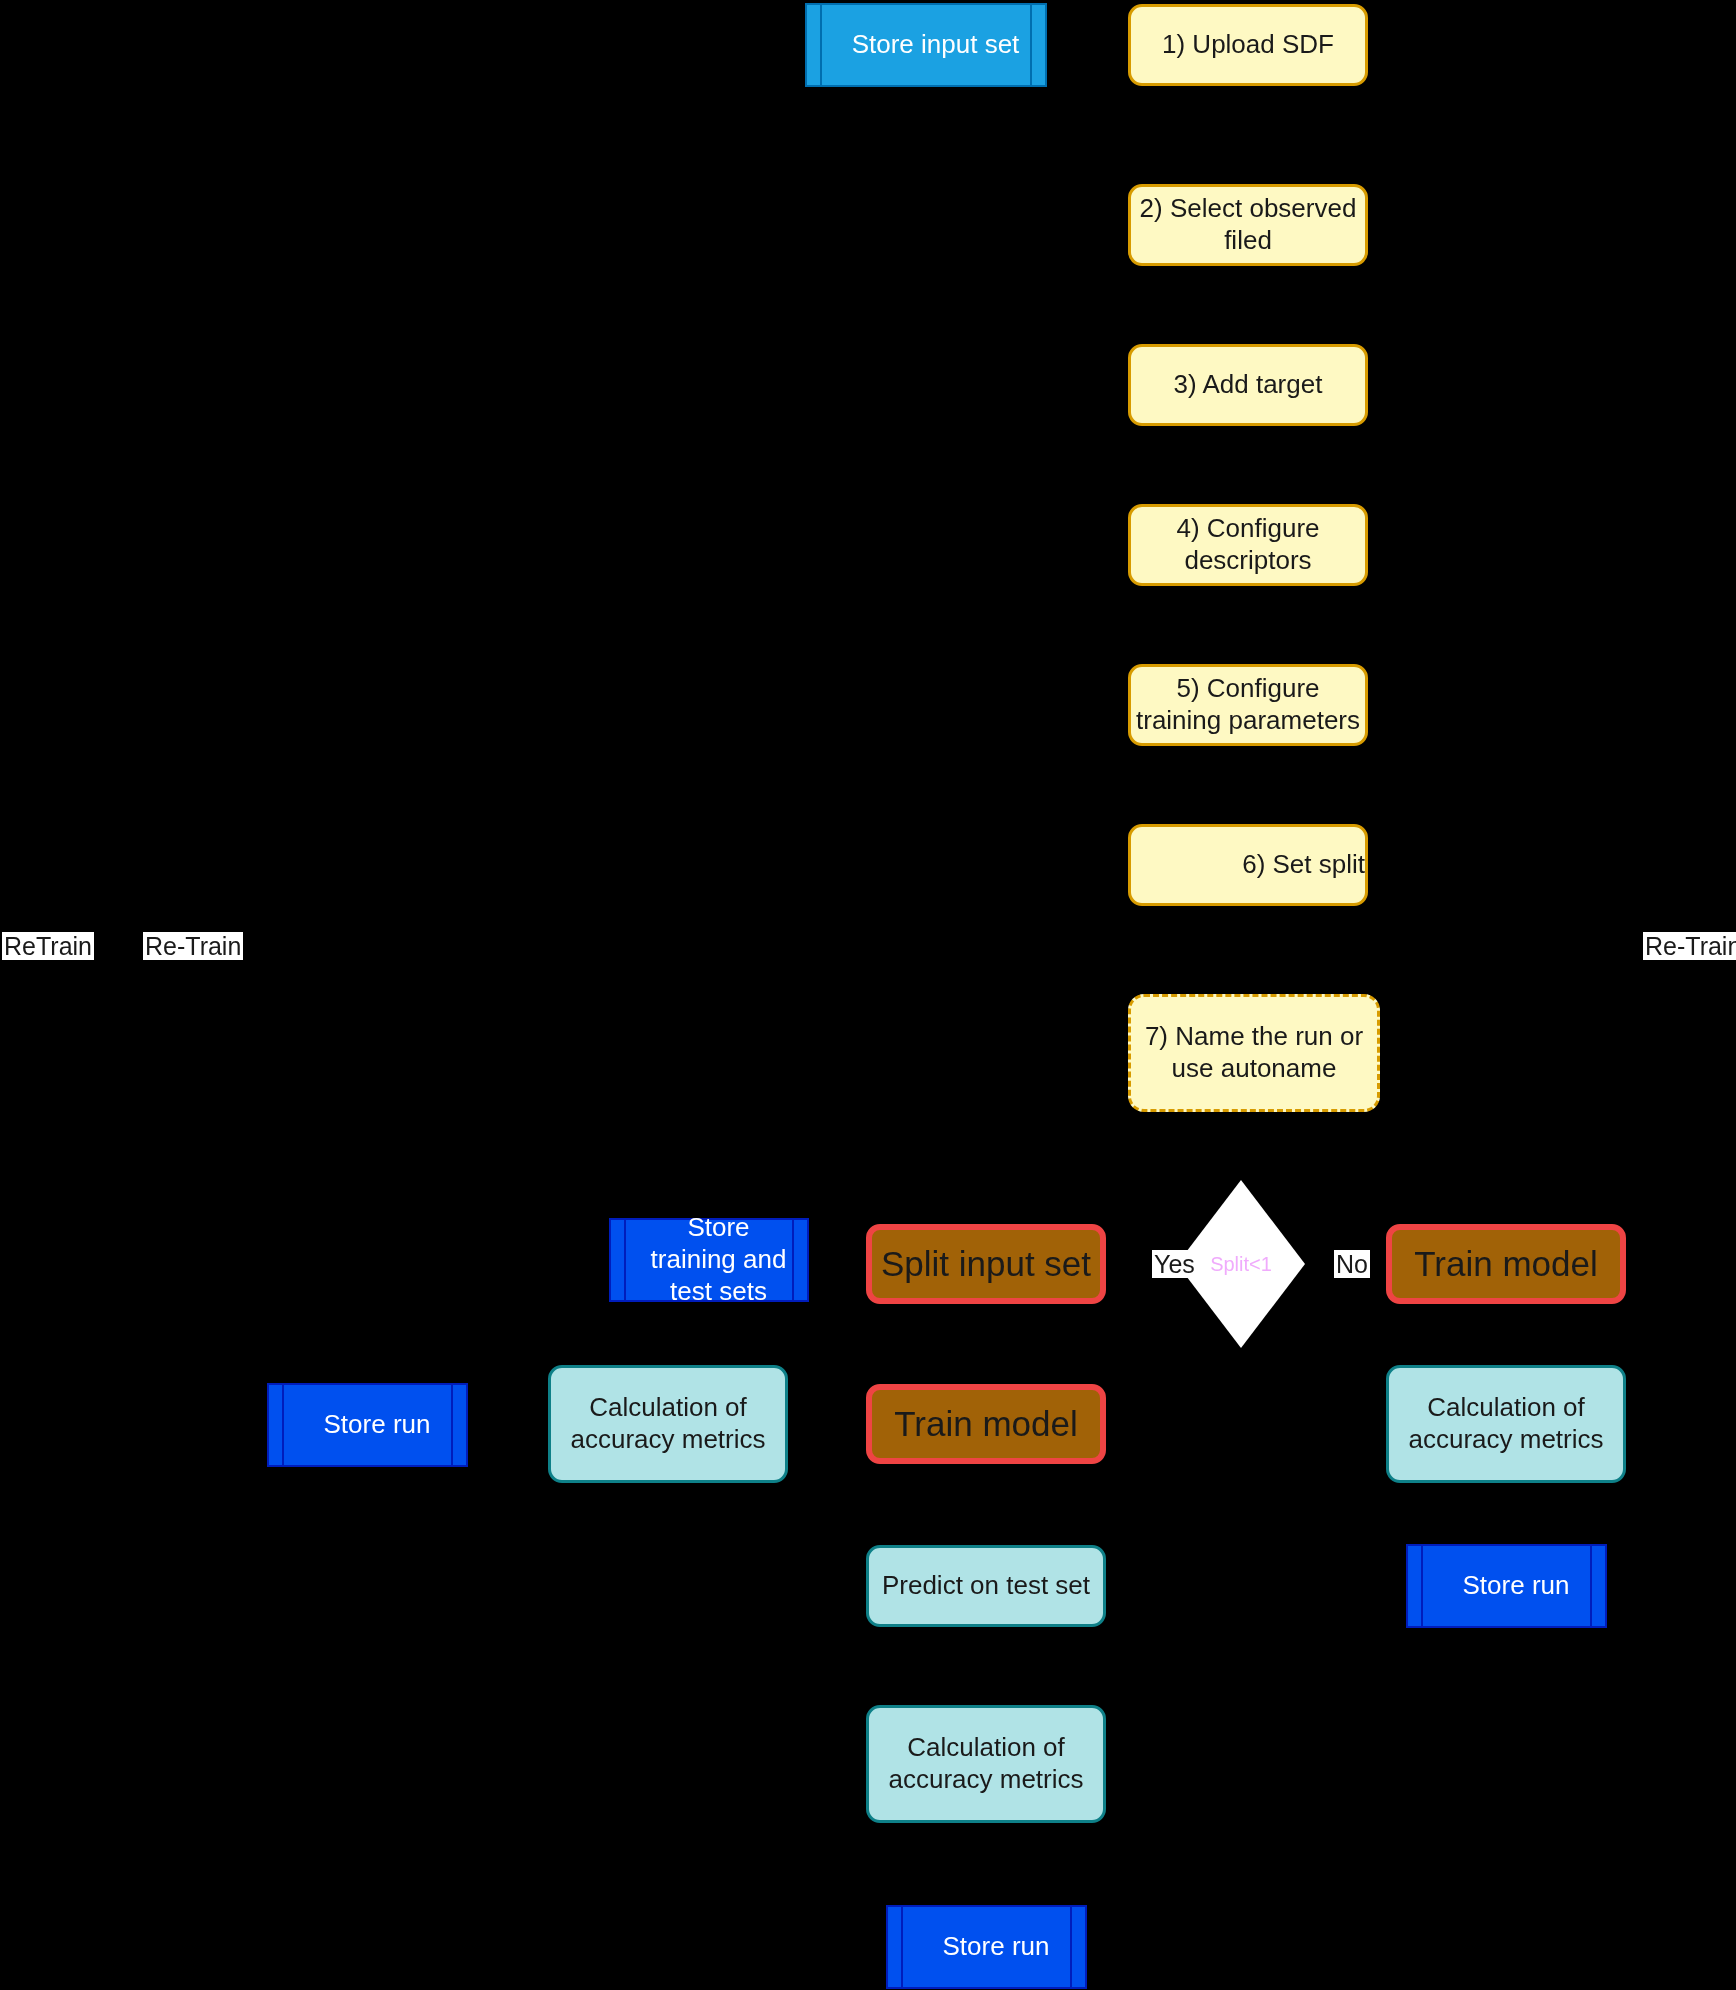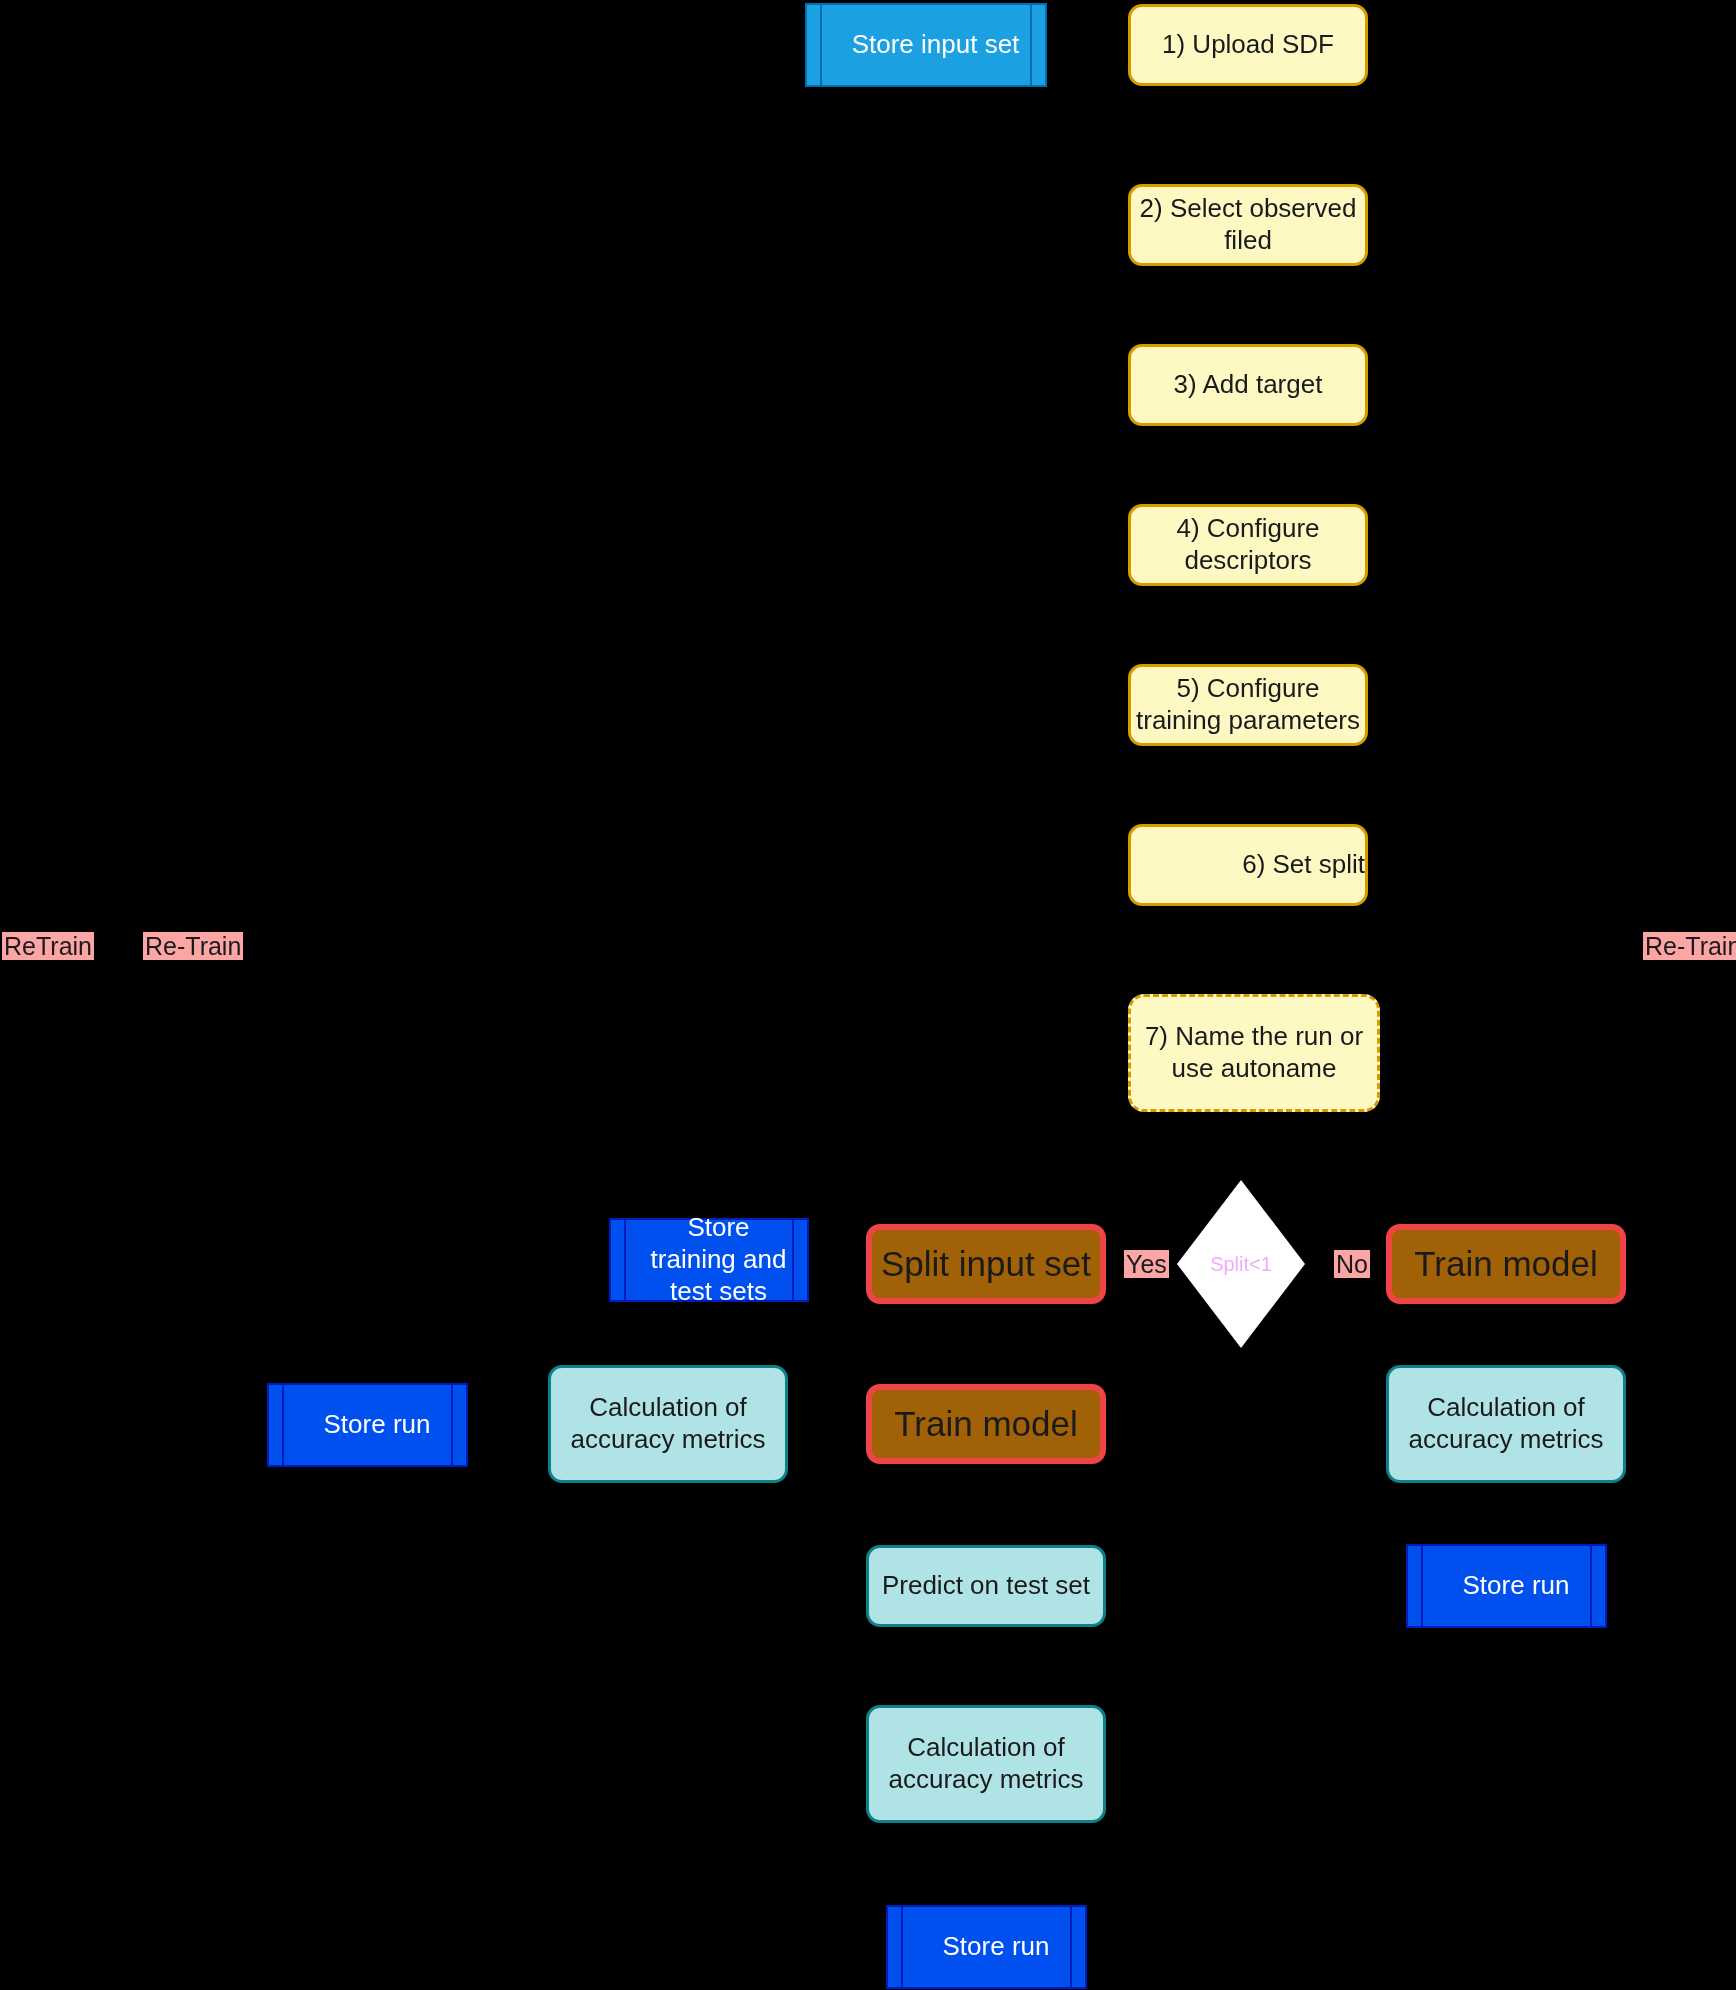--- a/index.html
+++ b/index.html
@@ -107,21 +107,21 @@
     display: flex;
     align-items: center;
     justify-content: center;
     color: #f0abfc;
     font-size: 20px;
     z-index: 2;
   }
   
   .edge-label {
     position: absolute;
-    background: #fca5a5;
+    background: #ffffff;
     color: #1a1a1a;
     font-size: 25px;
     line-height: 1.05;
     padding: 1px 2px;
     white-space: nowrap;
   }
 </style>
 </head>
 <body>
 
@@ -181,21 +181,21 @@
     <span>Split input set</span>
   </div>
 
   <div class="diamond-wrap" style="left:1177px; top:1180px; width:128px; height:168px;">
     <svg class="diamond-shape" viewBox="0 0 128 168" preserveAspectRatio="none">
       <polygon points="64,0 128,84 64,168 0,84" fill="#FFFFFF"></polygon>
     </svg>
     <div class="diamond-label">Split&lt;1</div>
   </div>
 
-  <div class="edge-label" style="left:1124px; top:1250px;">Yes</div>
+  <div class="edge-label" style="left:1152px; top:1250px;">Yes</div>
 
   <div class="edge-label" style="left:1334px; top:1250px;">No</div>
 
   <div class="node plain" style="left:1386px; top:1224px; width:240px; height:80px;">
     <span>Train model</span>
   </div>
 
   <div class="node subproc blue" style="left:267px; top:1383px; width:201px; height:84px;">
     <div class="inner-bars">
       <div class="bar l"></div>

